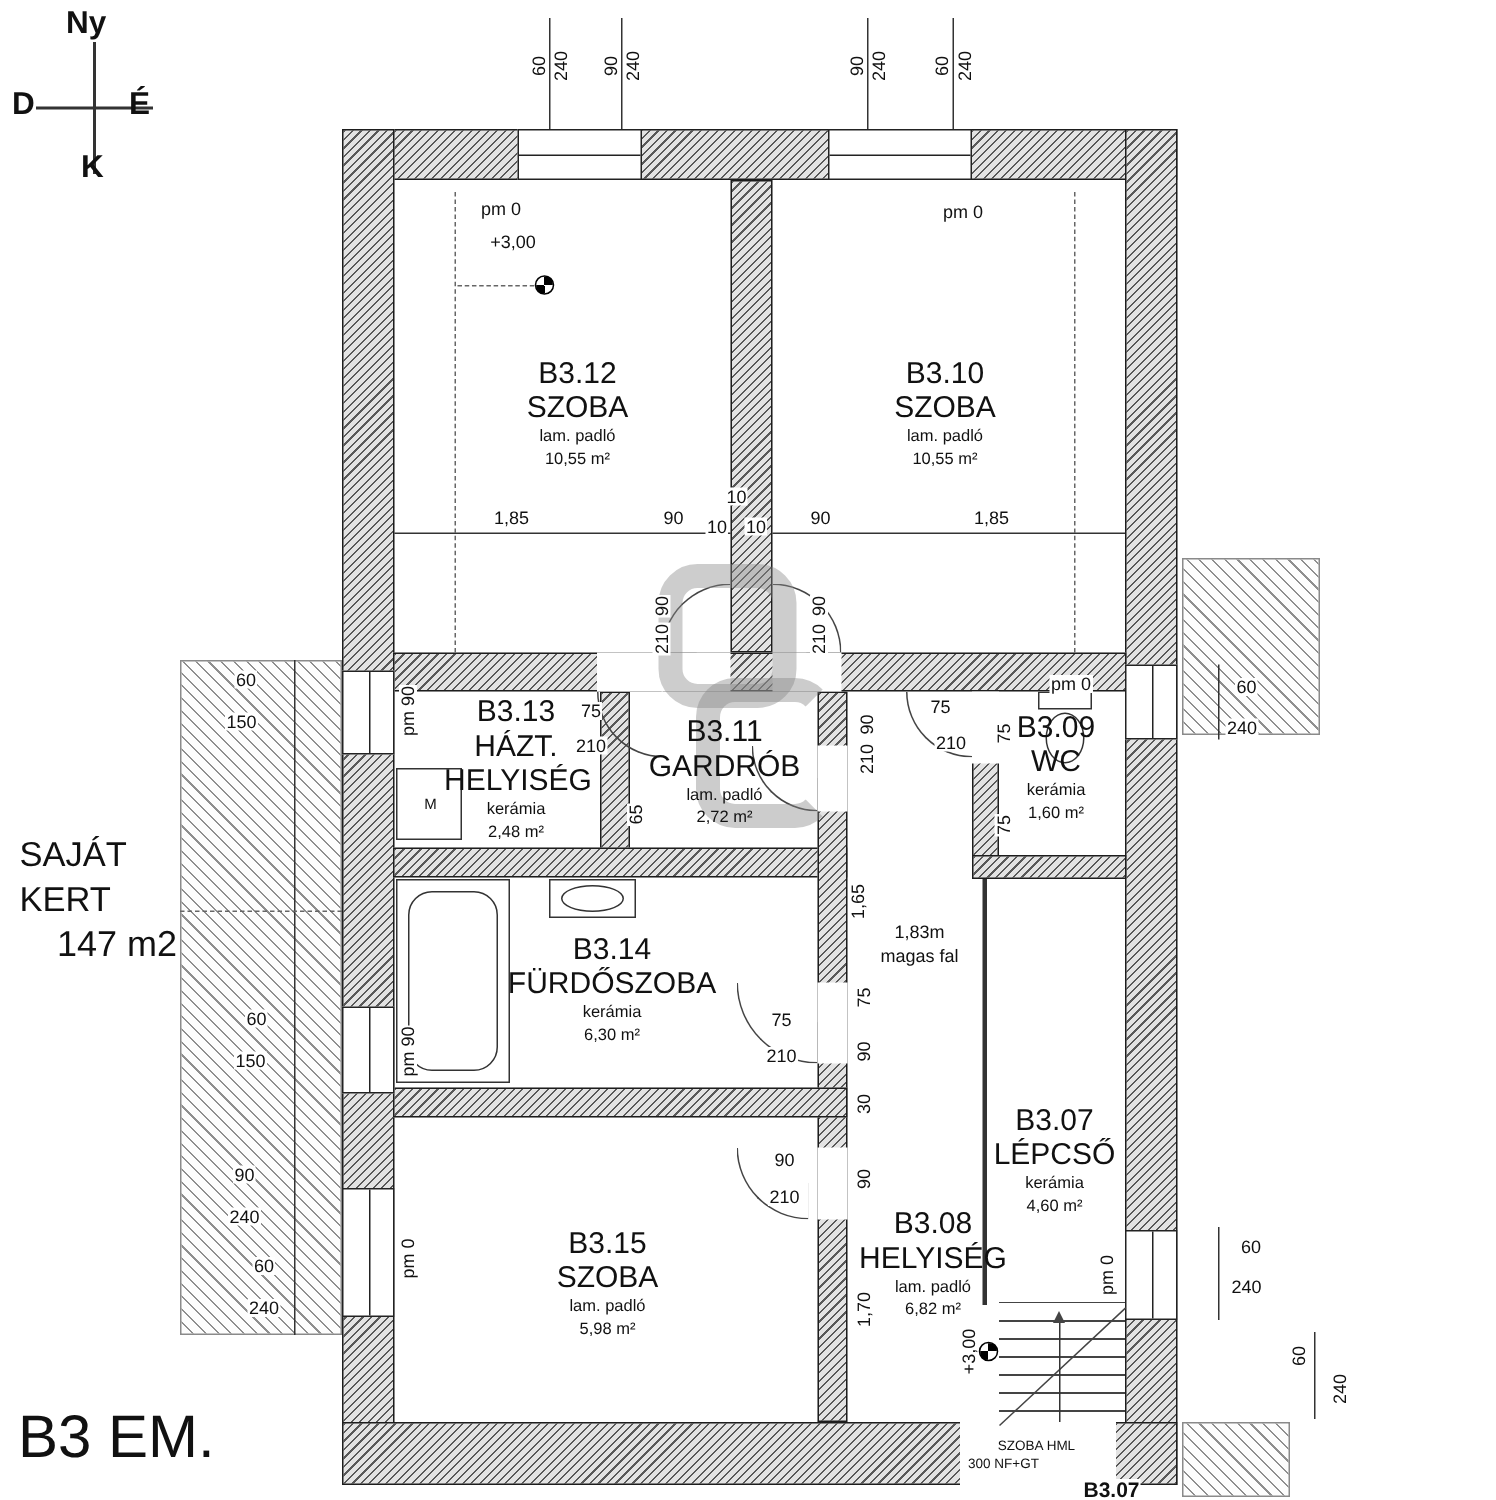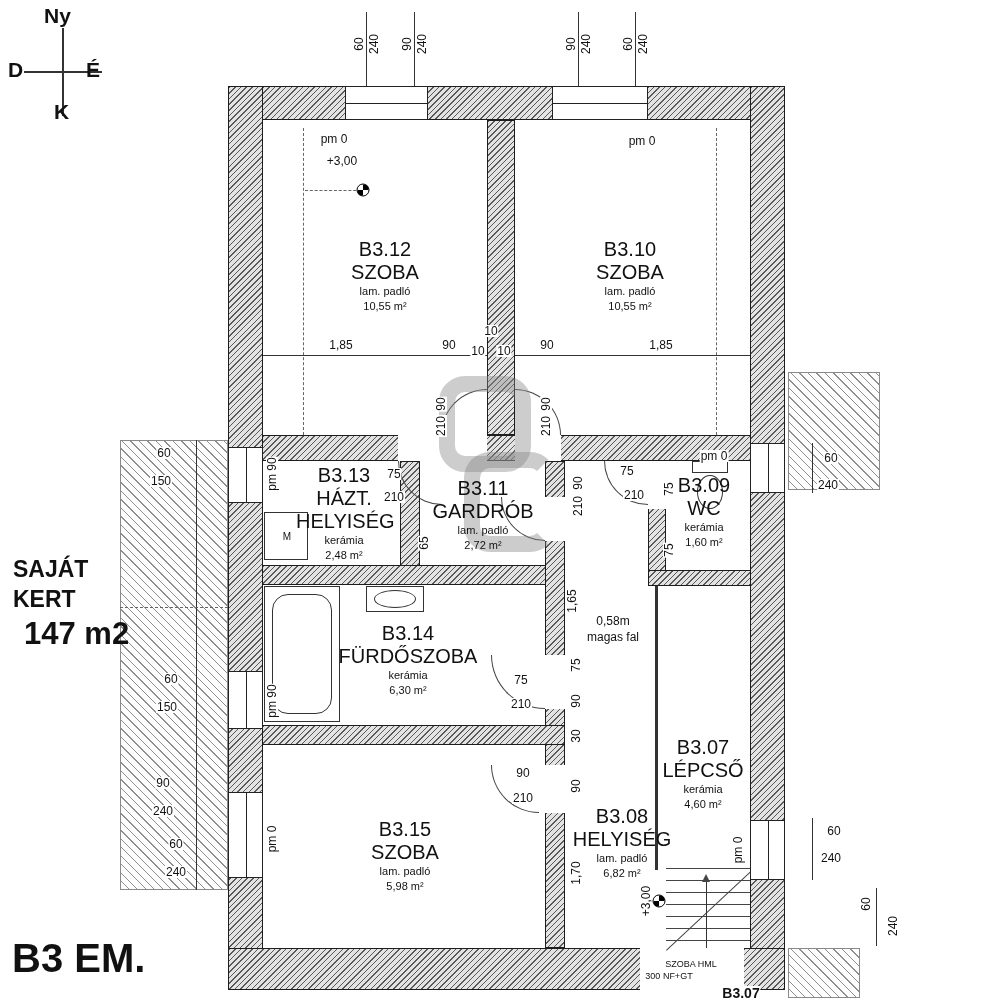--- a/index.html
+++ b/index.html
@@ -34,21 +34,21 @@
   .dim { position:absolute; font-size:12px; line-height:1; background:#fff; padding:0 1px; white-space:nowrap;
          transform:translate(-50%,-50%); }
   .dim.v { transform:translate(-50%,-50%) rotate(-90deg); }
   .dim.s9 { font-size:9px; }
   .dim.s10 { font-size:10px; }
   .dim.bold14 { font-size:14px; font-weight:bold; }
   .room { position:absolute; text-align:center; transform:translate(-50%,-50%); }
   .room .rid, .room .rname { font-weight:normal; font-size:20px; line-height:1.15; }
   .room .rfloor, .room .rarea { font-size:11px; line-height:1.25; margin-top:1px; }
   .compass-label { position:absolute; font-weight:bold; font-size:21px; }
-  .big-label { position:absolute; font-weight:bold; }
+  .big-label { position:absolute; font-weight:normal; }
   .wm-ring { position:absolute; border:16px solid rgba(135,135,135,.42); border-radius:26px; }
   .wm-ring.c { border-right-color:transparent; }
   .wm-text { position:absolute; transform:translate(-50%,-50%); font-weight:bold; font-size:29px; letter-spacing:6px;
              color:rgba(125,125,125,.55); white-space:nowrap; }
 </style>
 </head>
 <body>
 
 <div class="canvas">
 
@@ -252,35 +252,35 @@
   <span class="dim" style="left:334px;top:139px">pm 0</span>
   <span class="dim" style="left:342px;top:161px">+3,00</span>
   <span class="dim" style="left:642px;top:141px">pm 0</span>
   <span class="dim v" style="left:272px;top:474px">pm 90</span>
   <span class="dim v" style="left:272px;top:701px">pm 90</span>
   <span class="dim v" style="left:272px;top:839px">pm 0</span>
   <span class="dim" style="left:714px;top:456px">pm 0</span>
   <span class="dim v" style="left:738px;top:850px">pm 0</span>
   <span class="dim v" style="left:646px;top:901px">+3,00</span>
 
-  <span class="dim" style="left:613px;top:621px">0,58m</span>
+  <span class="dim" style="left:613px;top:621px">1,83m</span>
   <span class="dim" style="left:613px;top:637px">magas fal</span>
   <span class="dim s10" style="left:287px;top:537px">M</span>
   <span class="dim s9" style="left:691px;top:964px">SZOBA HML</span>
   <span class="dim s9" style="left:669px;top:976px">300 NF+GT</span>
   <span class="dim bold14" style="left:741px;top:993px">B3.07</span>
 
   <div>
     <div class="thinline" style="left:62px;top:28px;width:2px;height:88px"></div>
     <div class="thinline" style="left:24px;top:71px;width:78px;height:2px"></div>
     <div class="compass-label" style="left:44px;top:4px">Ny</div>
     <div class="compass-label" style="left:8px;top:58px">D</div>
     <div class="compass-label" style="left:86px;top:58px">É</div>
     <div class="compass-label" style="left:54px;top:100px">K</div>
   </div>
 
   <div class="big-label" style="left:13px;top:556px;font-size:23px">SAJÁT</div>
   <div class="big-label" style="left:13px;top:586px;font-size:23px">KERT</div>
-  <div class="big-label" style="left:24px;top:616px;font-size:31px">147 m2</div>
+  <div class="big-label" style="left:38px;top:616px;font-size:24px">147 m2</div>
 
   <div class="big-label" style="left:12px;top:936px;font-size:40px">B3 EM.</div>
 
 </div>
 
 </body></html>

